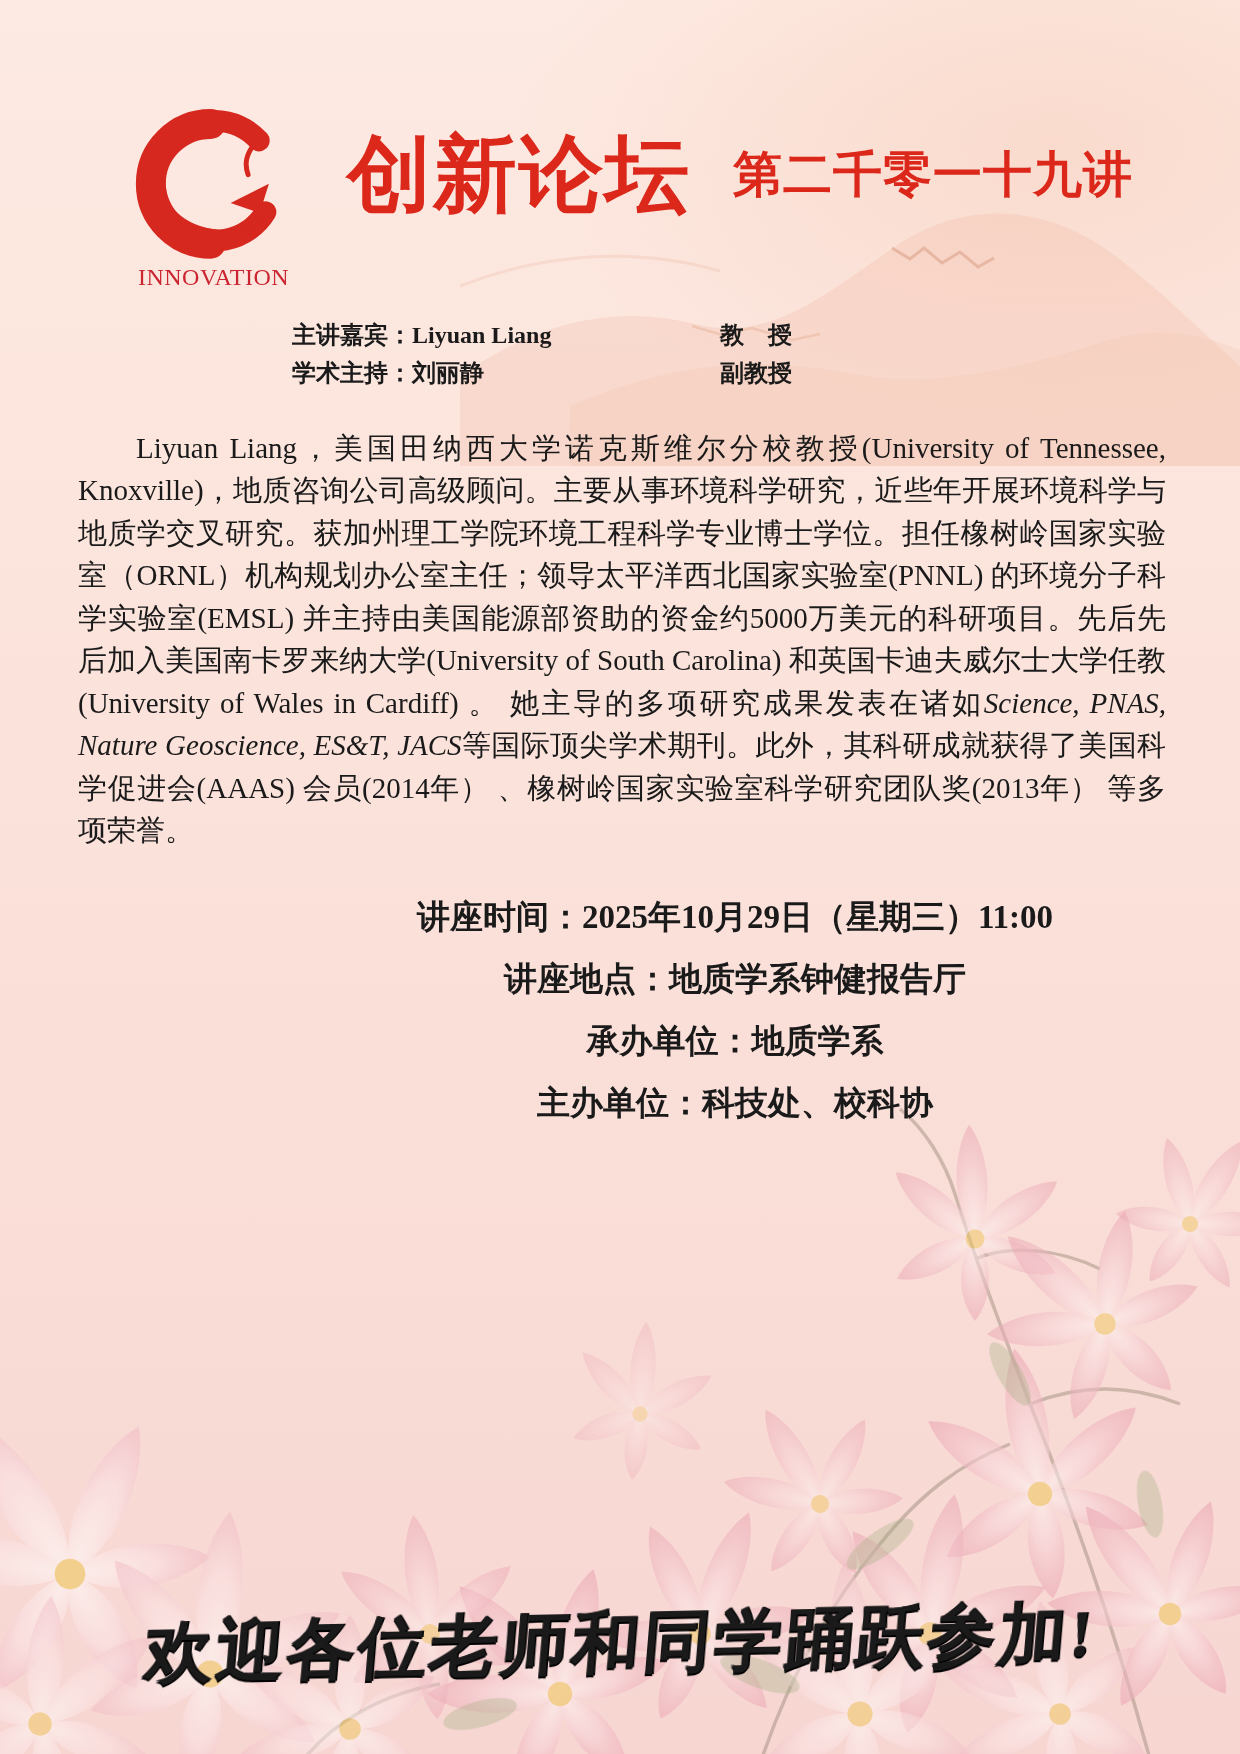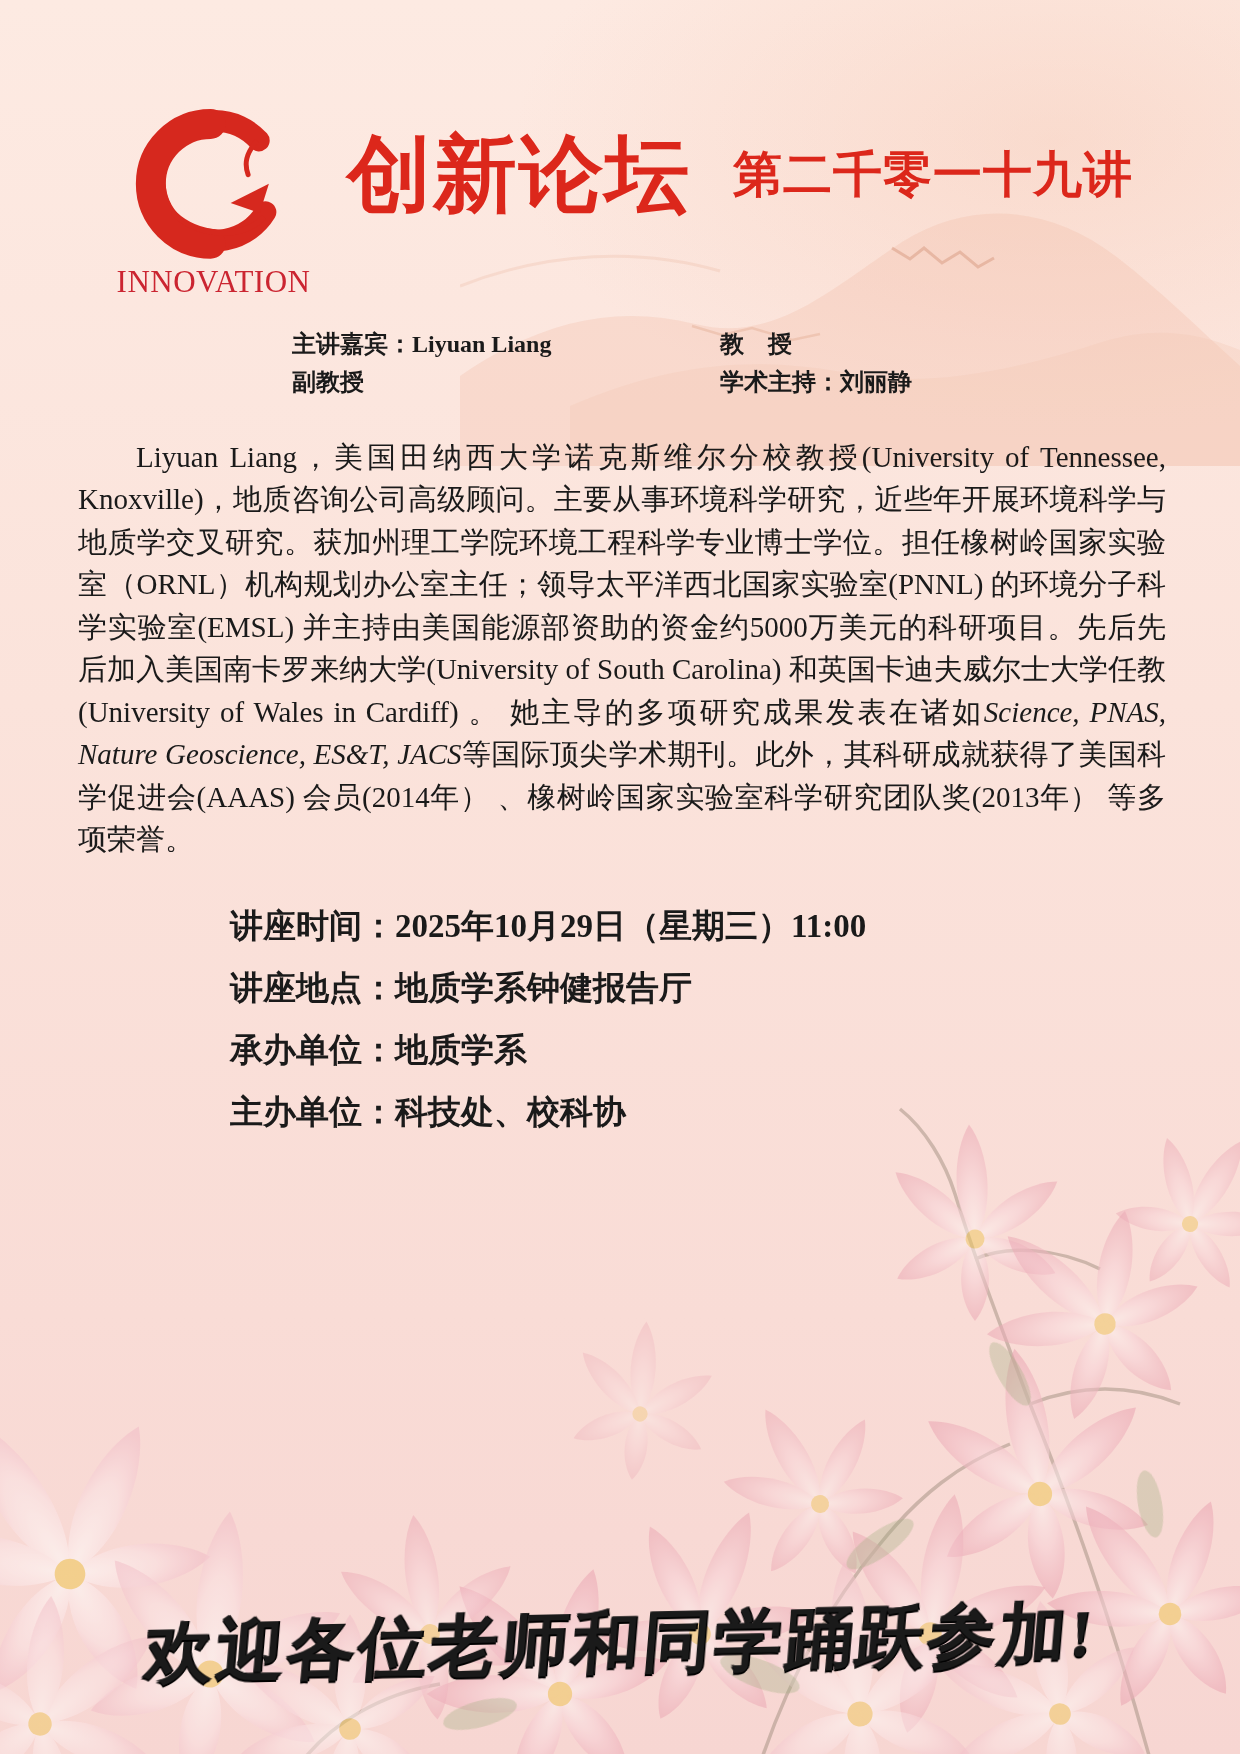--- a/index.html
+++ b/index.html
@@ -16,40 +16,40 @@
   }
   svg{display:block;}
   .mountains{position:absolute;top:36px;right:0;width:780px;height:430px;pointer-events:none;}
   .flowers{position:absolute;left:0;bottom:0;width:1240px;height:680px;pointer-events:none;}
 
   .content{position:relative;z-index:2;}
 
   
   .header{display:flex;align-items:flex-start;padding:104px 40px 0 96px;}
   .logo-block{width:235px;text-align:center;flex:0 0 auto;}
-  .logo-word{margin-top:2px;font-size:31px;letter-spacing:.5px;color:#cb2531;font-family:"Liberation Serif","DejaVu Serif",serif;}
+  .logo-word{margin-top:2px;font-size:24px;letter-spacing:.5px;color:#cb2531;font-family:"Liberation Serif","DejaVu Serif",serif;}
   .head-titles{display:flex;align-items:center;margin-top:28px;margin-left:16px;white-space:nowrap;}
   .forum-title{font-family:"Liberation Sans","DejaVu Sans",sans-serif;font-weight:700;font-size:84px;color:#dc271b;letter-spacing:2px;line-height:1;}
   .lecture-no{font-family:"Liberation Sans","DejaVu Sans",sans-serif;font-weight:700;font-size:49px;color:#dc271b;margin-left:42px;letter-spacing:1px;line-height:1;}
 
   
   .en-title{margin-top:10px;text-align:center;font-weight:700;font-size:47px;line-height:1.18;font-family:"Liberation Serif","DejaVu Serif",serif;}
   .en-title .sub{font-size:31px;vertical-align:-8px;font-weight:700;}
 
   
   .speakers{margin:26px 0 0 292px;font-size:24px;font-weight:700;line-height:1.58;}
   .speaker-row{display:grid;grid-template-columns:428px auto;}
   .sp-name-en{font-family:"Liberation Serif","DejaVu Serif",serif;}
 
   
   .bio{margin:34px 74px 0 78px;font-size:29px;line-height:1.465;text-align:justify;text-indent:2em;}
   .bio .journals{font-style:italic;}
 
   
-  .details{margin:34px 0 0 230px;font-size:33px;font-weight:700;line-height:1.88;}
+  .details{margin:34px 0 0 230px;font-size:33px;font-weight:700;line-height:1.88;text-align:center;}
 
   
   .welcome{
     position:absolute;left:0;right:0;top:1598px;z-index:3;
     text-align:center;font-size:68px;font-weight:700;
     transform:skewX(-6deg) rotate(-1.2deg);
     letter-spacing:3px;
     text-shadow:1.5px 0 0 #000, 0 1.5px 0 #000;
     font-family:"Liberation Serif","DejaVu Serif",serif;
   }
@@ -146,22 +146,22 @@
       </div>
     </div>
 
 
     <div class="speakers">
       <div class="speaker-row">
         <span><span>主讲嘉宾：</span><span class="sp-name-en">Liyuan Liang</span></span>
         <span>教　授</span>
       </div>
       <div class="speaker-row">
+        <span><span>学术主持：</span><span>刘丽静</span></span>
         <span>副教授</span>
-        <span><span>学术主持：</span><span>刘丽静</span></span>
       </div>
     </div>
 
     <p class="bio"><span>Liyuan Liang，美国田纳西大学诺克斯维尔分校教授(University of Tennessee, Knoxville)，地质咨询公司高级顾问。主要从事环境科学研究，近些年开展环境科学与地质学交叉研究。获加州理工学院环境工程科学专业博士学位。担任橡树岭国家实验室（ORNL）机构规划办公室主任；领导太平洋西北国家实验室(PNNL) 的环境分子科学实验室(EMSL) 并主持由美国能源部资助的资金约5000万美元的科研项目。先后先后加入美国南卡罗来纳大学(University of South Carolina) 和英国卡迪夫威尔士大学任教(University of Wales in Cardiff) 。 她主导的多项研究成果发表在诸如</span><span class="journals">Science, PNAS, Nature Geoscience, ES&amp;T, JACS</span><span>等国际顶尖学术期刊。此外，其科研成就获得了美国科学促进会(AAAS) 会员(2014年） 、橡树岭国家实验室科学研究团队奖(2013年） 等多项荣誉。</span></p>
 
     <div class="details">
       <div><span>讲座时间：</span><span>2025年10月29日（星期三）11:00</span></div>
       <div><span>讲座地点：</span><span>地质学系钟健报告厅</span></div>
       <div><span>承办单位：</span><span>地质学系</span></div>
       <div><span>主办单位：</span><span>科技处、校科协</span></div>

